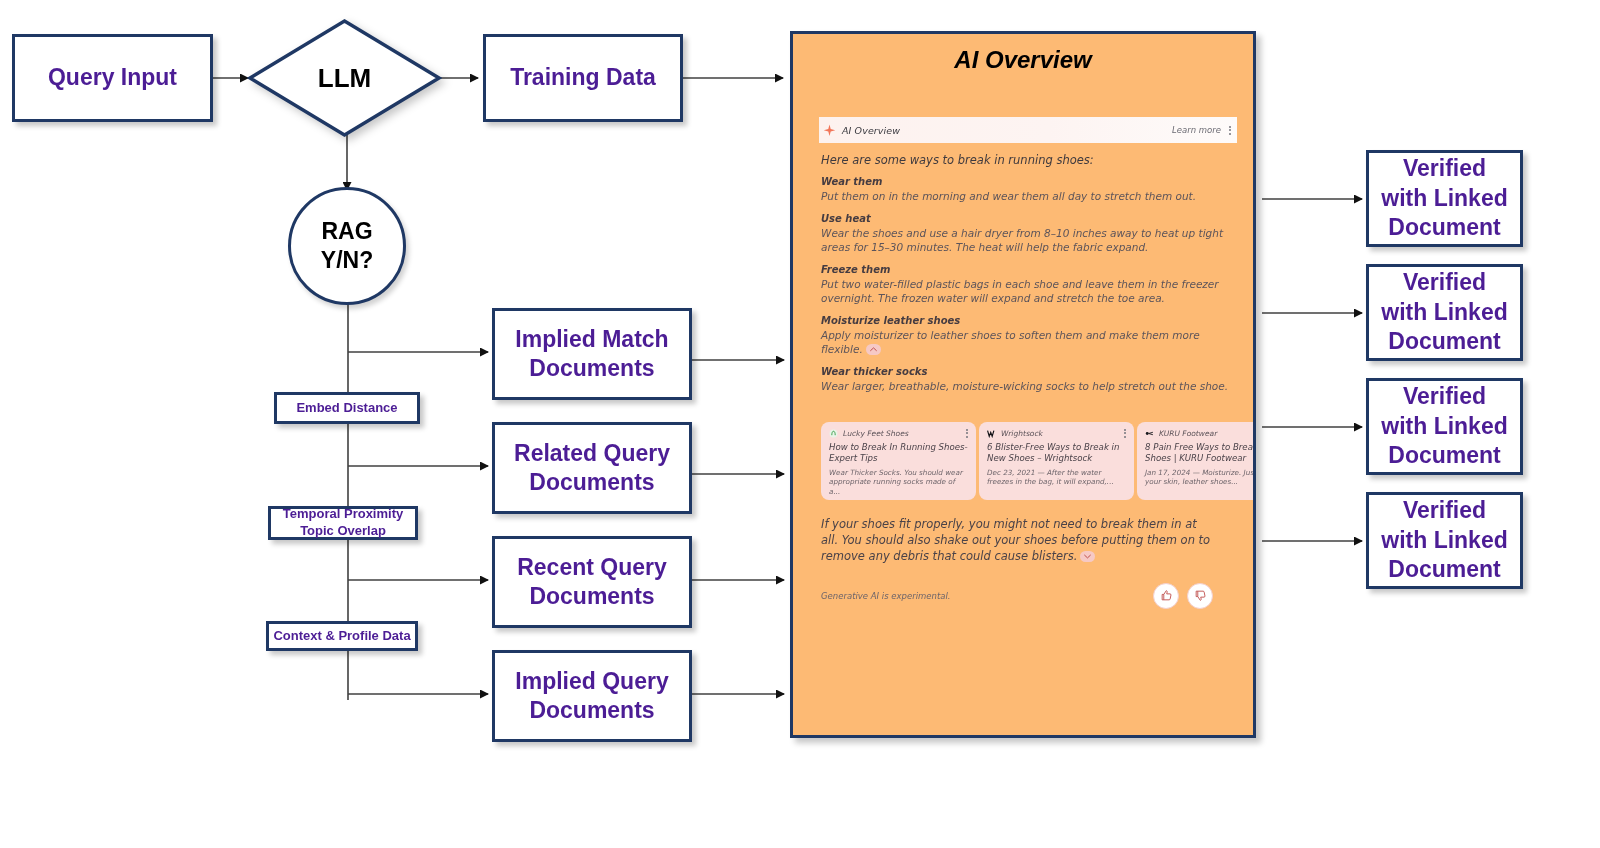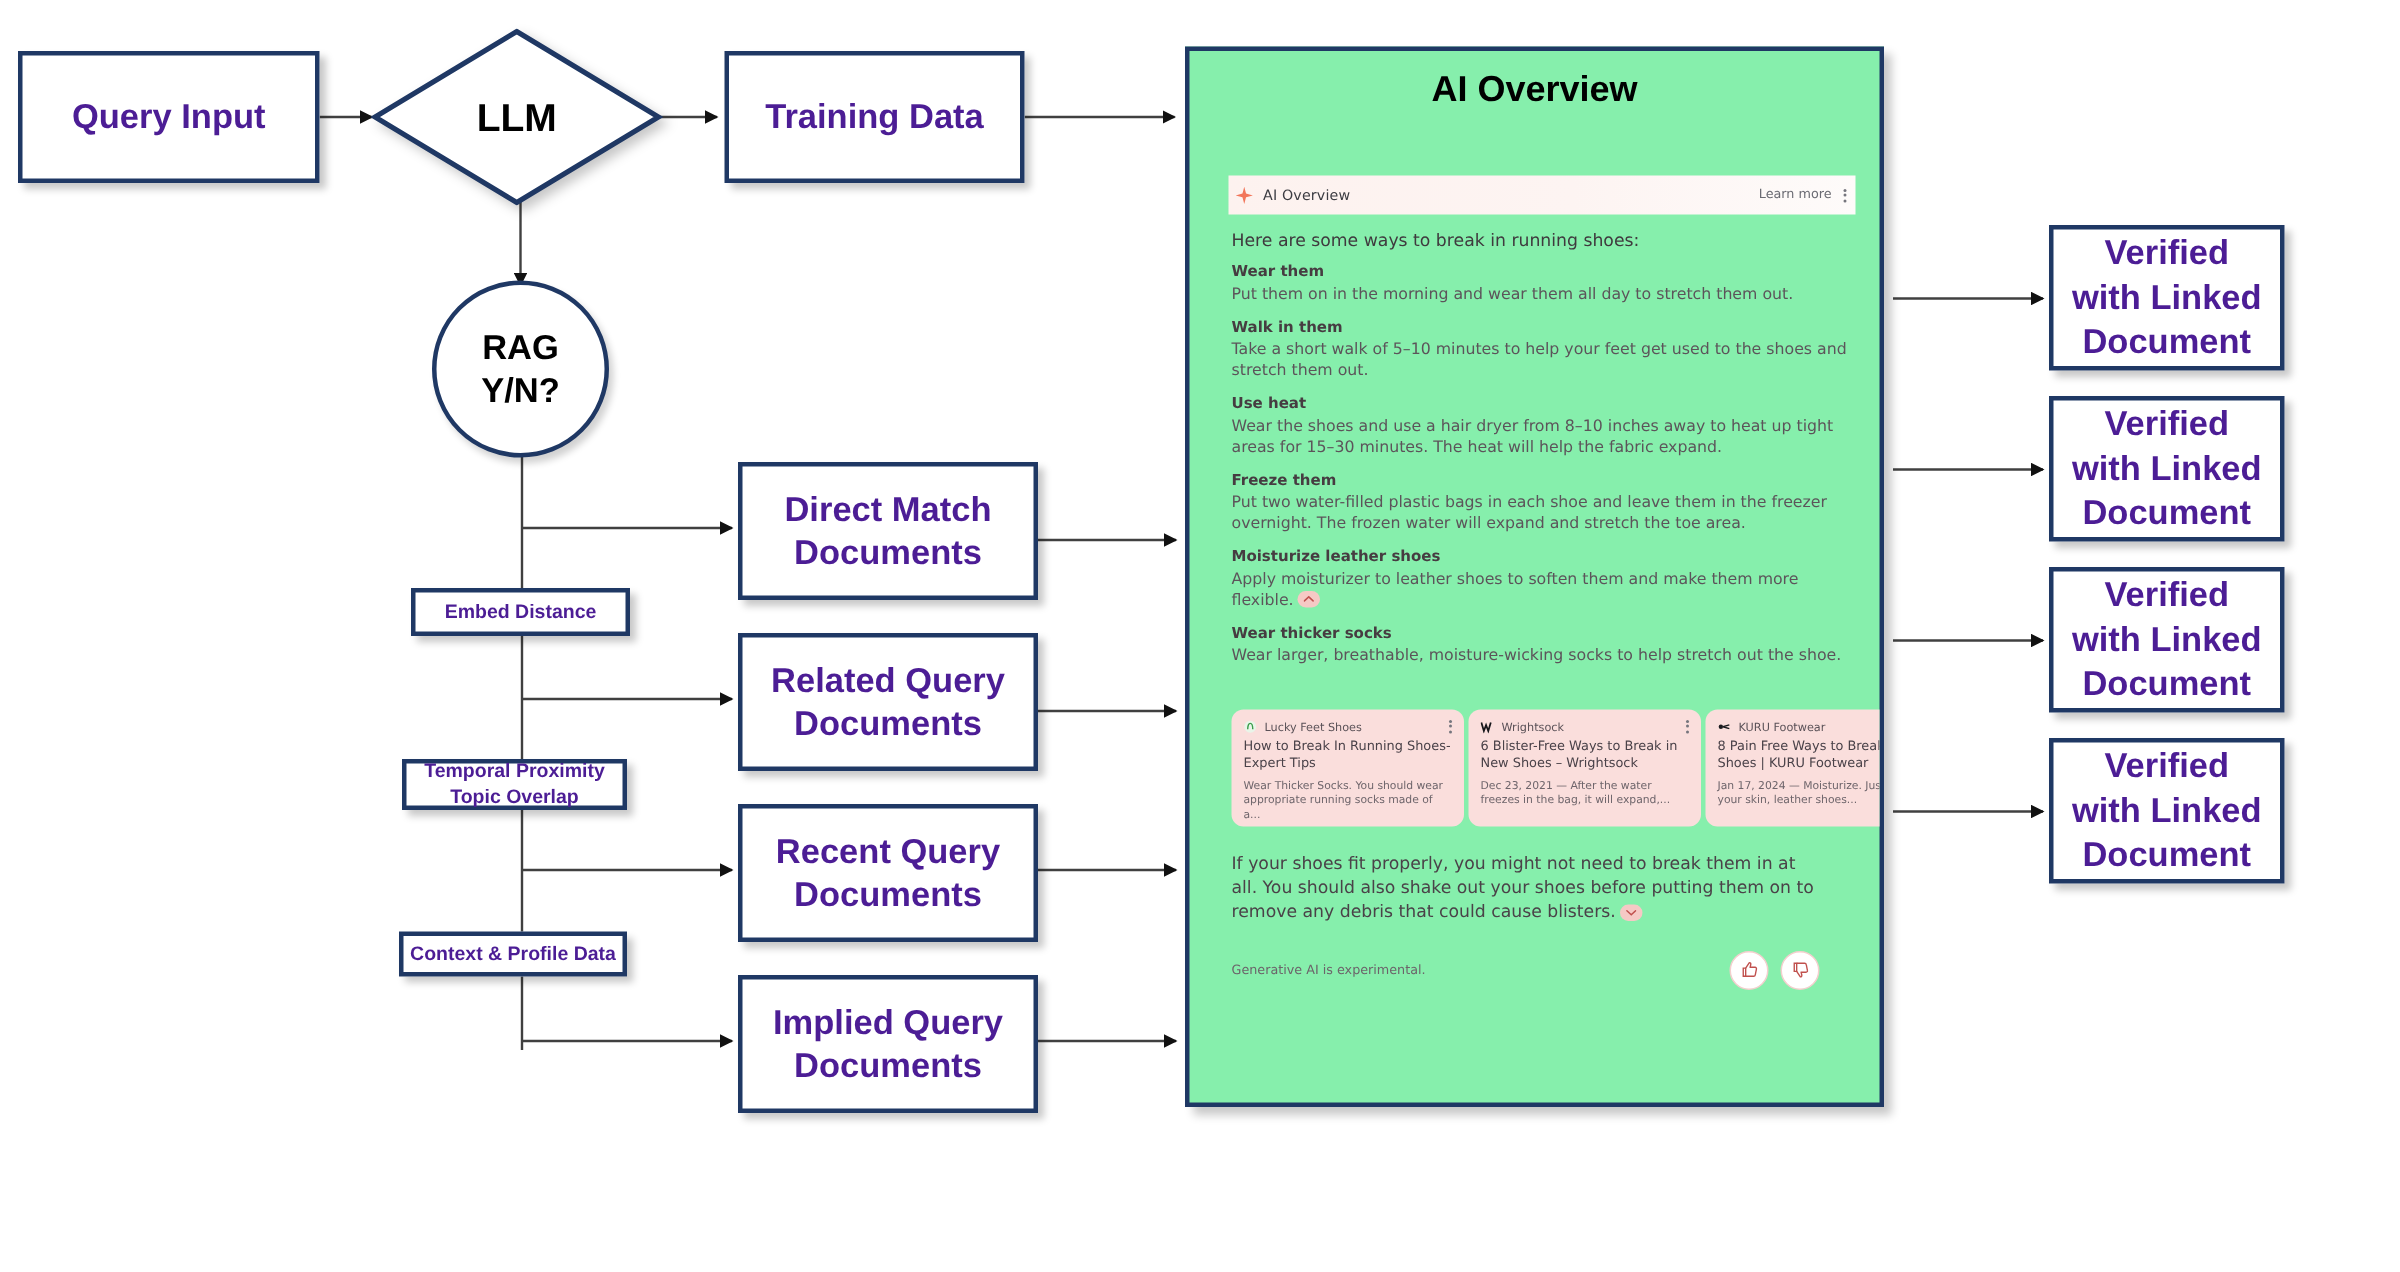--- a/index.html
+++ b/index.html
@@ -63,25 +63,26 @@
     line-height: 1.25;
     box-shadow: 3px 4px 5px rgba(0,0,0,0.18);
     z-index: 3;
   }
 
   
   #ai-panel {
     position: absolute;
     left: 790px; top: 31px;
     width: 466px; height: 707px;
-    background: #86efac;
+    background: #fdba74;
     border: 3px solid #1F3864;
     box-shadow: 5px 5px 6px rgba(0,0,0,0.22);
     z-index: 4;
     overflow: hidden;
+    font-style: italic;
   }
   #ai-panel-title {
     text-align: center;
     font-size: 24px;
     font-weight: bold;
     color: #000;
     margin-top: 12px;
   }
 
   
@@ -226,21 +227,21 @@
       <span>Topic Overlap</span>
     </span>
   </div>
 
   <div class="node small" style="left:266px; top:621px; width:152px; height:30px;">
     <span>Context &amp; Profile Data</span>
   </div>
 
   <div class="node big" style="left:492px; top:308px; width:200px; height:92px;">
     <span>
-      <span>Direct Match</span><br>
+      <span>Implied Match</span><br>
       <span>Documents</span>
     </span>
   </div>
 
   <div class="node big" style="left:492px; top:422px; width:200px; height:92px;">
     <span>
       <span>Related Query</span><br>
       <span>Documents</span>
     </span>
   </div>
@@ -311,24 +312,20 @@
               <i></i>
             </span>
         </div>
       </div>
 
       <div id="aio-intro">Here are some ways to break in running shoes:</div>
 
       <div class="sec">
         <div class="sec-h">Wear them</div>
         <div class="sec-b">Put them on in the morning and wear them all day to stretch them out.</div>
-      </div>
-      <div class="sec">
-        <div class="sec-h">Walk in them</div>
-        <div class="sec-b">Take a short walk of 5–10 minutes to help your feet get used to the shoes and stretch them out.</div>
       </div>
       <div class="sec">
         <div class="sec-h">Use heat</div>
         <div class="sec-b">Wear the shoes and use a hair dryer from 8–10 inches away to heat up tight areas for 15–30 minutes. The heat will help the fabric expand.</div>
       </div>
       <div class="sec">
         <div class="sec-h">Freeze them</div>
         <div class="sec-b">Put two water-filled plastic bags in each shoe and leave them in the freezer overnight. The frozen water will expand and stretch the toe area.</div>
       </div>
       <div class="sec">

